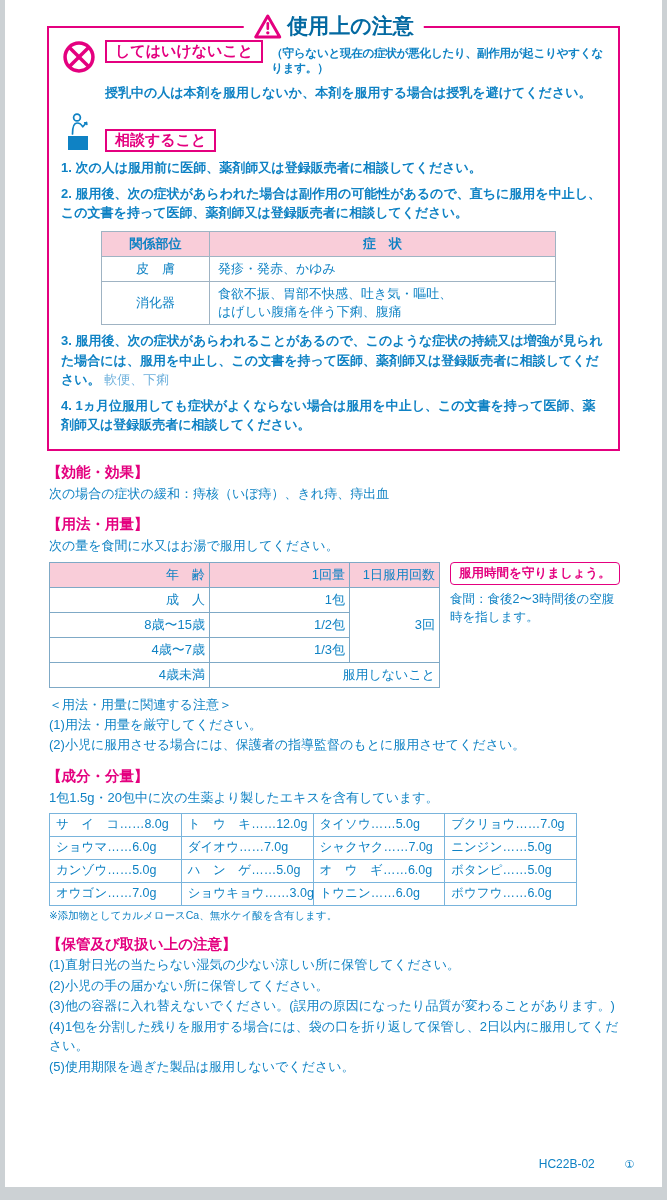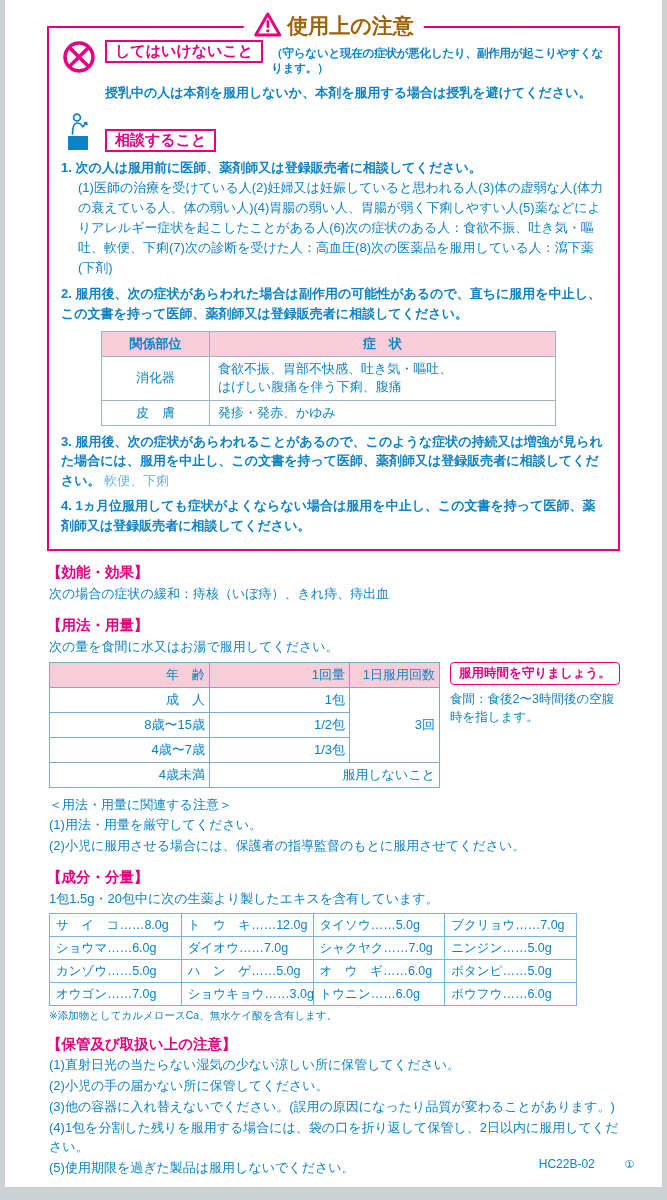--- a/index.html
+++ b/index.html
@@ -21,22 +21,22 @@
   
   .wbox {
     position:relative;
     margin:26px 42px 0 42px;
     border:2.5px solid #e4007f;
     padding:12px 12px 14px 12px;
   }
   .wtitle {
     position:absolute; top:-16px; left:50%; transform:translateX(-50%);
     background:#fff; padding:0 10px;
-    display:flex; align-items:flex-start; gap:6px;
-    color:#a16207; font-size:21px; font-weight:bold; white-space:nowrap;
+    display:flex; align-items:center; gap:6px;
+    color:#0369a1; font-size:21px; font-weight:bold; white-space:nowrap;
   }
   .row-flex { display:flex; align-items:flex-start; gap:8px; }
   .labelbox {
     display:inline-block;
     border:2px solid #e4007f; color:#e4007f;
     font-weight:bold; font-size:15px;
     padding:0 8px; white-space:nowrap; background:#fff;
   }
   .donot-note { font-size:11.6px; font-weight:bold; padding-top:6px; letter-spacing:-0.3px; }
   .donot-item { font-size:13px; font-weight:bold; margin:8px 0 10px 44px; }
@@ -111,40 +111,39 @@
         <svg width="28" height="40" viewBox="0 0 28 40">
           <circle cx="12" cy="5.5" r="3.4" fill="none" stroke="#0f82c4" stroke-width="1.7"></circle>
           <path d="M7.5 22 C7.5 14.5 9.5 11 12 11 C14.5 11 16.5 12.5 17.8 14.8 L21.5 10.5 M21.5 10.5 l-1.8 0.4 M21.5 10.5 l0.3 1.8" fill="none" stroke="#0f82c4" stroke-width="1.7" stroke-linecap="round" stroke-linejoin="round"></path>
           <rect x="3" y="24" width="20" height="14" fill="#0f82c4"></rect>
         </svg>
       </div>
       <span class="labelbox">相談すること</span>
     </div>
 
     <div class="num-item">1. 次の人は服用前に医師、薬剤師又は登録販売者に相談してください。</div>
-    <div class="num-body">(1)医師の治療を受けている人(2)妊婦又は妊娠していると思われる人(3)体の虚弱な人(体力の衰えている人、体の弱い人)(4)胃腸の弱い人、胃腸が弱く下痢しやすい人(5)薬などによりアレルギー症状を起こしたことがある人(6)次の症状のある人：食欲不振、吐き気・嘔吐、軟便、下痢(7)次の診断を受けた人：高血圧(8)次の医薬品を服用している人：瀉下薬(下剤)</div>
 
     <div class="num-item">2. 服用後、次の症状があらわれた場合は副作用の可能性があるので、直ちに服用を中止し、この文書を持って医師、薬剤師又は登録販売者に相談してください。</div>
 
     <table class="symtab">
       <tbody>
           <tr>
         <th>関係部位</th>
         <th>症　状</th>
       </tr>
       <tr>
+        <td class="part">皮　膚</td>
+        <td class="sym">発疹・発赤、かゆみ</td>
+      </tr>
+      <tr>
         <td class="part">消化器</td>
         <td class="sym">
           <span>食欲不振、胃部不快感、吐き気・嘔吐、</span><br>
           <span>はげしい腹痛を伴う下痢、腹痛</span>
         </td>
-      </tr>
-      <tr>
-        <td class="part">皮　膚</td>
-        <td class="sym">発疹・発赤、かゆみ</td>
       </tr>
     </tbody>
       </table>
 
     <div class="num-item">
       <span>3. 服用後、次の症状があらわれることがあるので、このような症状の持続又は増強が見られた場合には、服用を中止し、この文書を持って医師、薬剤師又は登録販売者に相談してください。</span>
       <span class="tail-light">軟便、下痢</span>
     </div>
     <div class="num-item">4. 1ヵ月位服用しても症状がよくならない場合は服用を中止し、この文書を持って医師、薬剤師又は登録販売者に相談してください。</div>
   </div>

